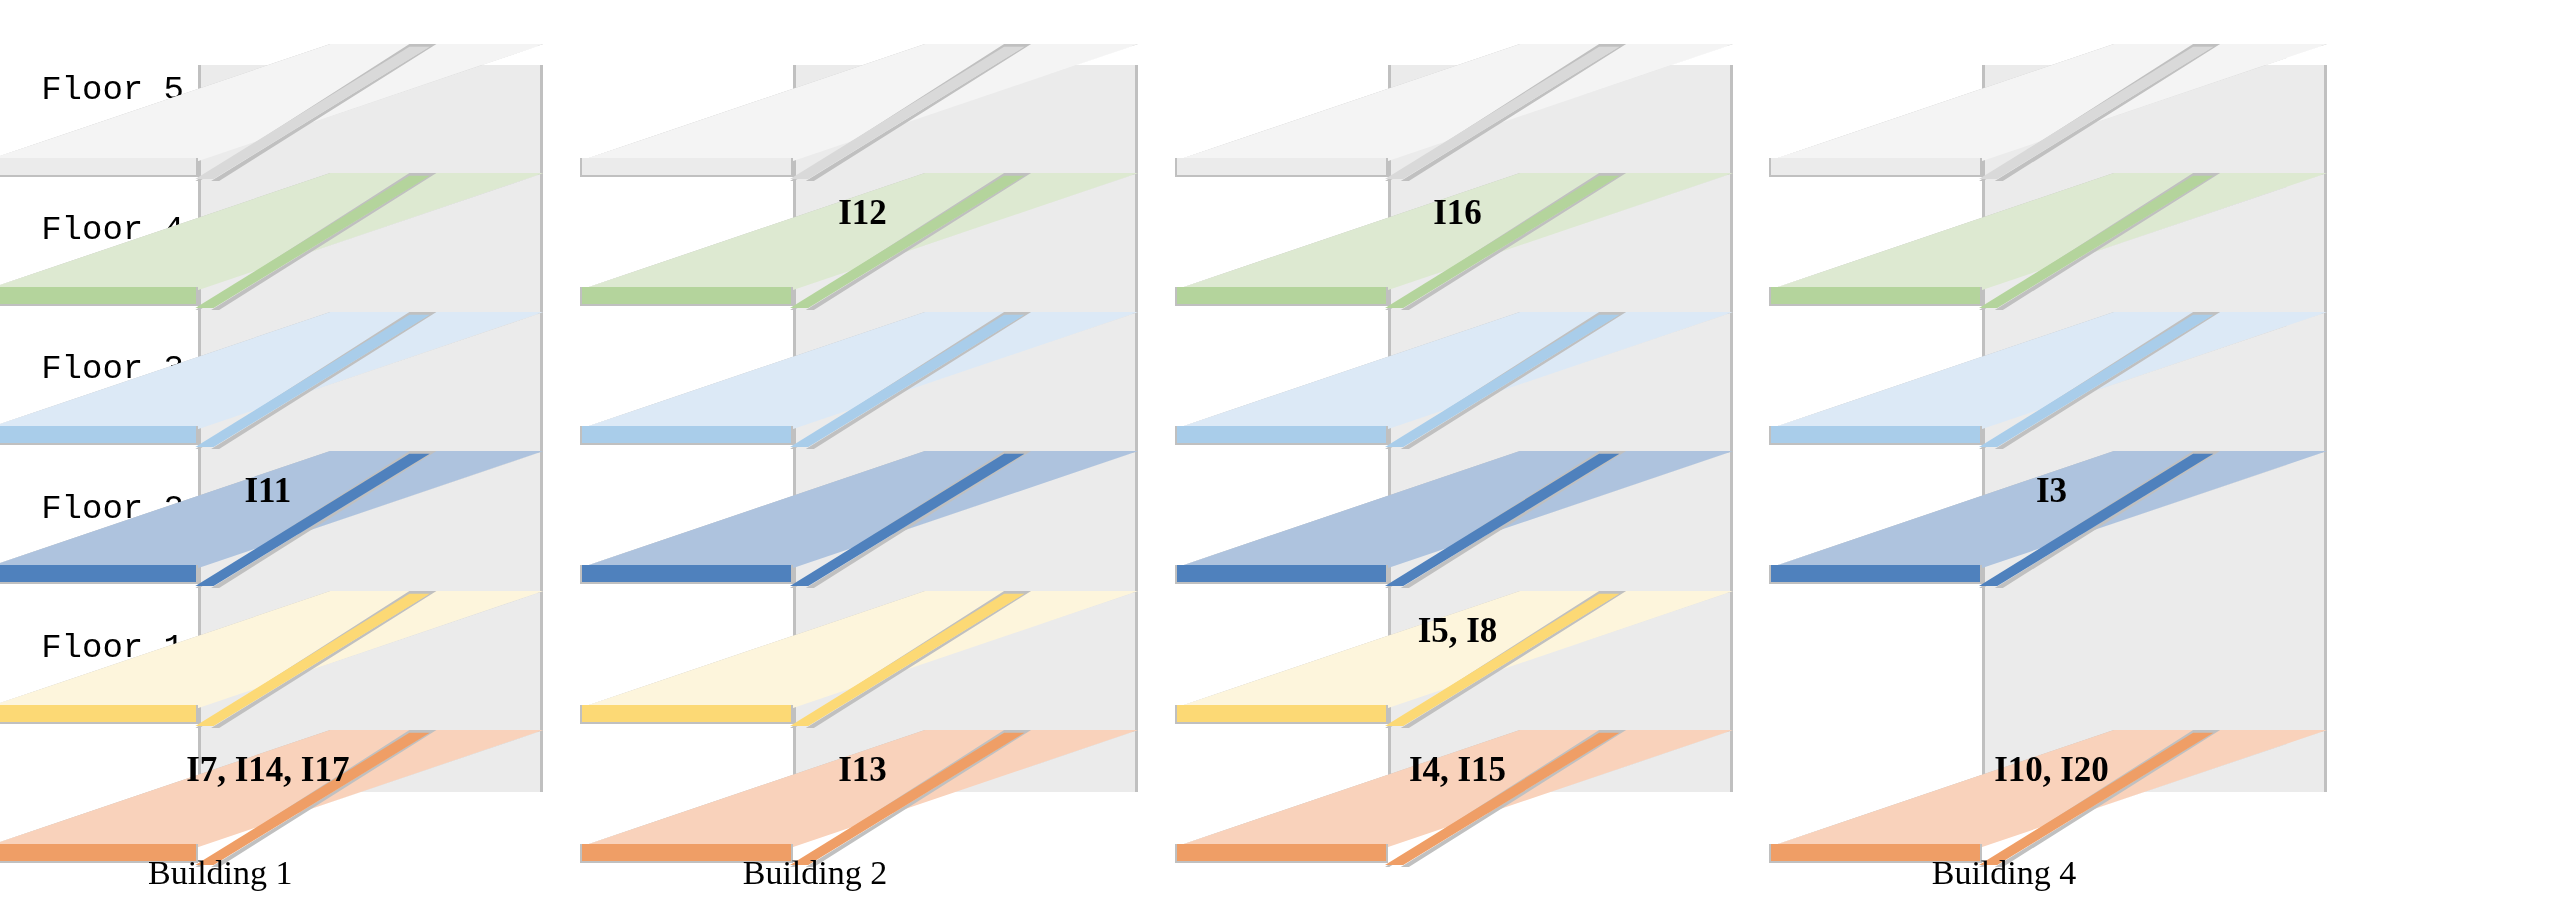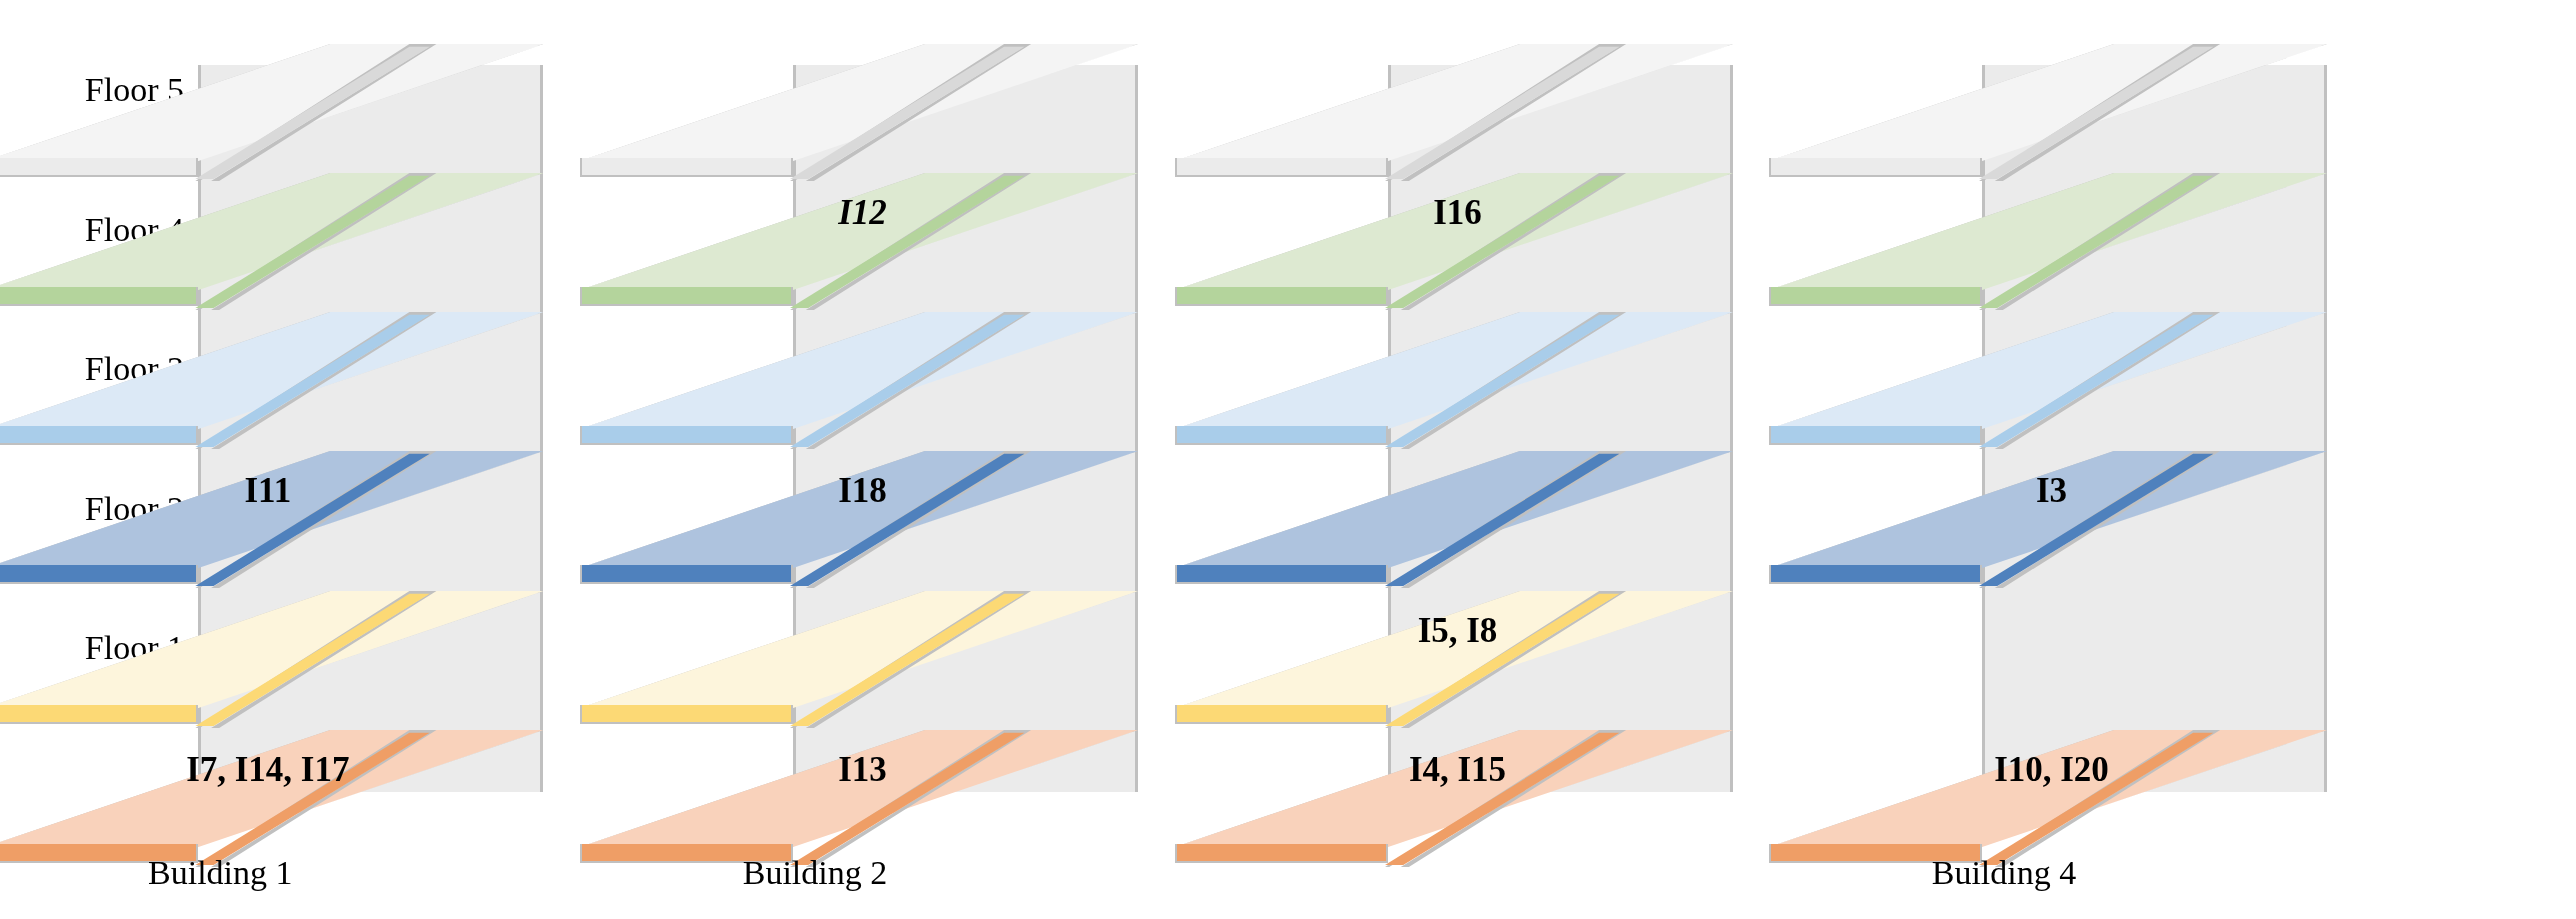--- a/index.html
+++ b/index.html
@@ -19,20 +19,21 @@
   
   .floor-label {
     position: absolute;
     left: 0;
     width: 184px;
     text-align: right;
     font-size: 34px;
     color: #000000;
     line-height: 1;
     white-space: nowrap;
+    font-family: Liberation Mono, monospace;
   }
 
   
   .building {
     position: absolute;
     top: 0;
     width: 558px;
     height: 822px;
   }
 
@@ -188,42 +189,41 @@
       </div>
       <div class="building" style="left: 580px;">
         <div class="body-wall" style="left: 213px;"></div>
         <div class="slab roof" style="top: 44px; --top: #f4f4f4; --edge: #d9d9d9;">
           <div class="top-outline"></div>
           <div class="top"></div>
           <div class="side-outline"></div>
           <div class="side"></div>
           <div class="front"></div>
         </div>
-        <div class="slab" style="top: 173px; font-style: italic; --top: #dde9d1; --edge: #b4d49c;">
+        <div class="slab" style="top: 173px; --top: #dde9d1; --edge: #b4d49c;">
           <div class="top-outline"></div>
           <div class="top"></div>
           <div class="side-outline"></div>
           <div class="side"></div>
           <div class="front"></div>
           <div class="slab-text">I12</div>
         </div>
         <div class="slab" style="top: 312px; --top: #dce9f6; --edge: #a9cdea;">
           <div class="top-outline"></div>
           <div class="top"></div>
           <div class="side-outline"></div>
           <div class="side"></div>
           <div class="front"></div>
         </div>
         <div class="slab" style="top: 451px; --top: #aec3de; --edge: #4f81bd;">
           <div class="top-outline"></div>
           <div class="top"></div>
           <div class="side-outline"></div>
           <div class="side"></div>
           <div class="front"></div>
-          <div class="slab-text">I18</div>
         </div>
         <div class="slab" style="top: 591px; --top: #fdf5dc; --edge: #fcd975;">
           <div class="top-outline"></div>
           <div class="top"></div>
           <div class="side-outline"></div>
           <div class="side"></div>
           <div class="front"></div>
         </div>
         <div class="slab" style="top: 730px; --top: #f9d2bb; --edge: #ef9e66;">
           <div class="top-outline"></div>

